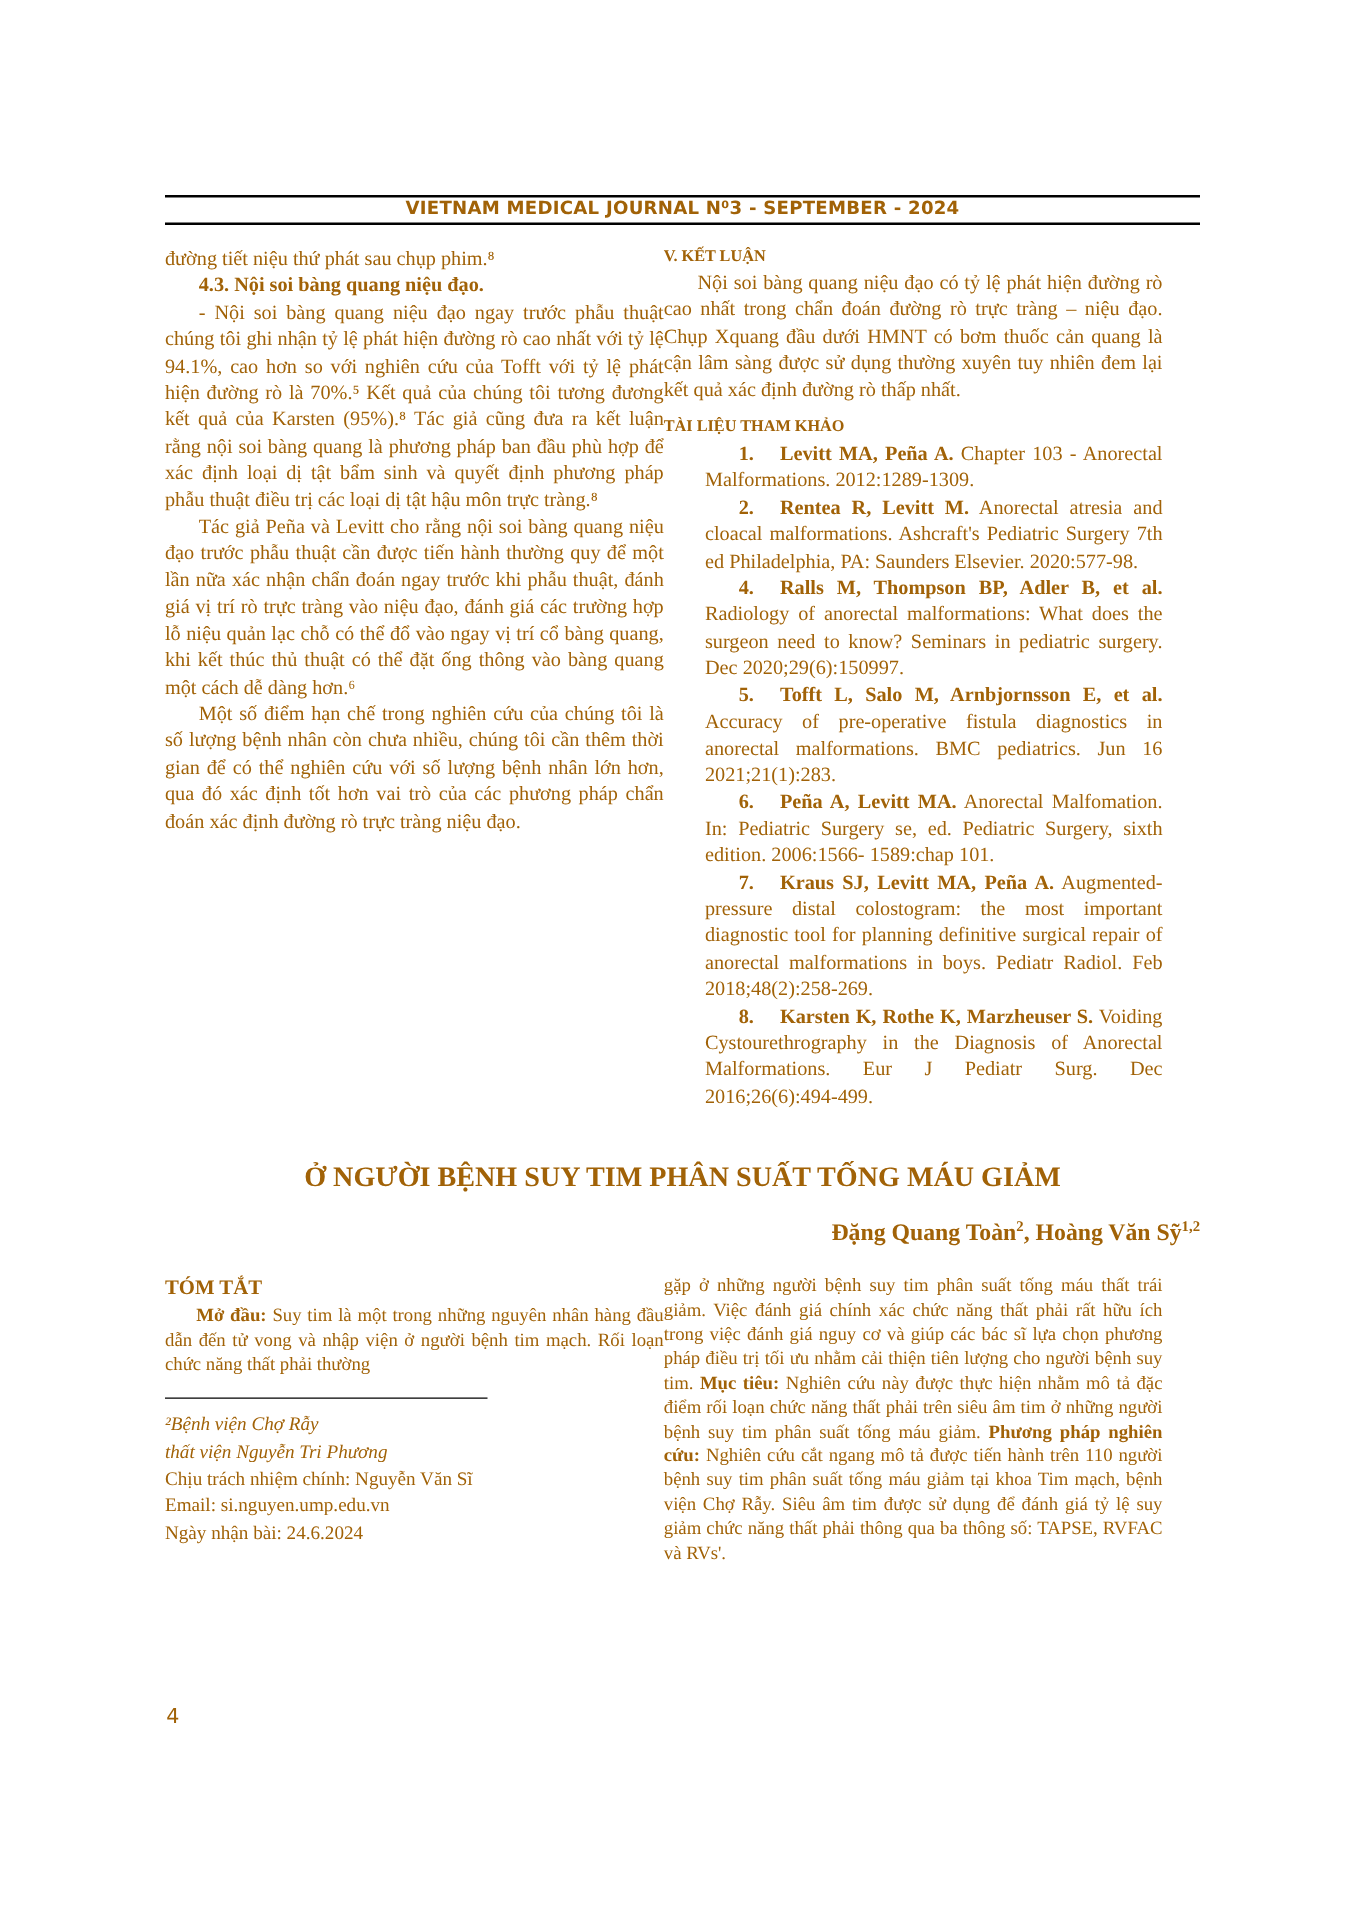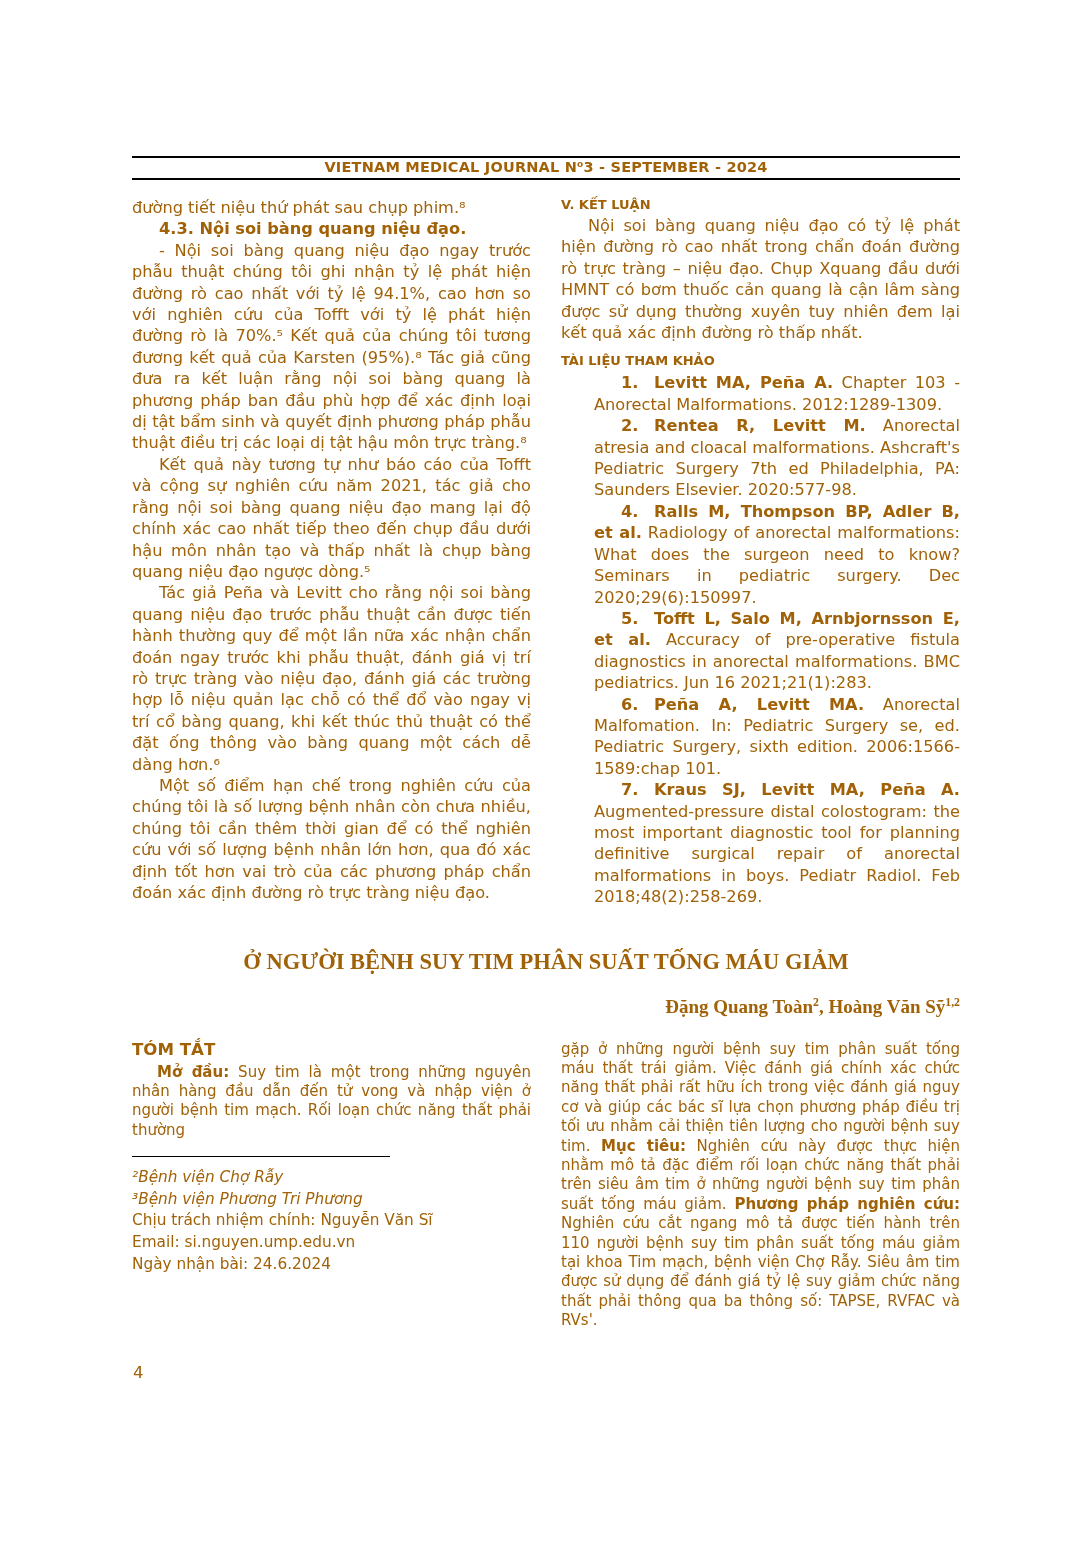--- a/index.html
+++ b/index.html
@@ -21,21 +21,21 @@
   }
   .jheader {
     border-top: 2px solid #000;
     border-bottom: 2px solid #000;
     text-align: center;
     font-weight: bold;
     font-size: 14.5px;
     padding: 1px 0 3px 0;
     letter-spacing: 0.2px;
   }
-  .cols { display: flex; gap: 30px; margin-top: 17px; }
+  .cols { display: flex; margin-top: 17px; font-family: Liberation Serif, serif; }
   .col { width: 399px; }
 
   .body-text p {
     font-size: 16.2px;
     line-height: 21.4px;
     text-align: justify;
     text-indent: 27px;
     margin: 0;
   }
   p.no-indent { text-indent: 0; }
@@ -114,55 +114,55 @@
 
     <div class="jheader">
       <span>VIETNAM MEDICAL JOURNAL N⁰3 - SEPTEMBER - 2024</span>
     </div>
 
     <div class="cols body-text">
       <div class="col">
         <p class="no-indent">đường tiết niệu thứ phát sau chụp phim.⁸</p>
         <p class="bold">4.3. Nội soi bàng quang niệu đạo.</p>
         <p>- Nội soi bàng quang niệu đạo ngay trước phẫu thuật chúng tôi ghi nhận tỷ lệ phát hiện đường rò cao nhất với tỷ lệ 94.1%, cao hơn so với nghiên cứu của Tofft với tỷ lệ phát hiện đường rò là 70%.⁵ Kết quả của chúng tôi tương đương kết quả của Karsten (95%).⁸ Tác giả cũng đưa ra kết luận rằng nội soi bàng quang là phương pháp ban đầu phù hợp để xác định loại dị tật bẩm sinh và quyết định phương pháp phẫu thuật điều trị các loại dị tật hậu môn trực tràng.⁸</p>
-        <p>Kết quả này tương tự như báo cáo của Tofft và cộng sự nghiên cứu năm 2021, tác giả cho rằng nội soi bàng quang niệu đạo mang lại độ chính xác cao nhất tiếp theo đến chụp đầu dưới hậu môn nhân tạo và thấp nhất là chụp bàng quang niệu đạo ngược dòng.⁵</p>
         <p>Tác giả Peña và Levitt cho rằng nội soi bàng quang niệu đạo trước phẫu thuật cần được tiến hành thường quy để một lần nữa xác nhận chẩn đoán ngay trước khi phẫu thuật, đánh giá vị trí rò trực tràng vào niệu đạo, đánh giá các trường hợp lỗ niệu quản lạc chỗ có thể đổ vào ngay vị trí cổ bàng quang, khi kết thúc thủ thuật có thể đặt ống thông vào bàng quang một cách dễ dàng hơn.⁶</p>
         <p>Một số điểm hạn chế trong nghiên cứu của chúng tôi là số lượng bệnh nhân còn chưa nhiều, chúng tôi cần thêm thời gian để có thể nghiên cứu với số lượng bệnh nhân lớn hơn, qua đó xác định tốt hơn vai trò của các phương pháp chẩn đoán xác định đường rò trực tràng niệu đạo.</p>
       </div>
 
       <div class="col">
         <h3 class="sec-head">V. KẾT LUẬN</h3>
         <p>Nội soi bàng quang niệu đạo có tỷ lệ phát hiện đường rò cao nhất trong chẩn đoán đường rò trực tràng – niệu đạo. Chụp Xquang đầu dưới HMNT có bơm thuốc cản quang là cận lâm sàng được sử dụng thường xuyên tuy nhiên đem lại kết quả xác định đường rò thấp nhất.</p>
         <h3 class="sec-head refs-head">TÀI LIỆU THAM KHẢO</h3>
 
         <p class="ref"><span class="num">1.</span><span class="b">Levitt MA, Peña A.</span><span> Chapter 103 - Anorectal Malformations. 2012:1289-1309.</span></p>
         <p class="ref"><span class="num">2.</span><span class="b">Rentea R, Levitt M.</span><span> Anorectal atresia and cloacal malformations. Ashcraft's Pediatric Surgery 7th ed Philadelphia, PA: Saunders Elsevier. 2020:577-98.</span></p>
         <p class="ref"><span class="num">4.</span><span class="b">Ralls M, Thompson BP, Adler B, et al.</span><span> Radiology of anorectal malformations: What does the surgeon need to know? Seminars in pediatric surgery. Dec 2020;29(6):150997.</span></p>
         <p class="ref"><span class="num">5.</span><span class="b">Tofft L, Salo M, Arnbjornsson E, et al.</span><span> Accuracy of pre-operative fistula diagnostics in anorectal malformations. BMC pediatrics. Jun 16 2021;21(1):283.</span></p>
         <p class="ref"><span class="num">6.</span><span class="b">Peña A, Levitt MA.</span><span> Anorectal Malfomation. In: Pediatric Surgery se, ed. Pediatric Surgery, sixth edition. 2006:1566- 1589:chap 101.</span></p>
         <p class="ref"><span class="num">7.</span><span class="b">Kraus SJ, Levitt MA, Peña A.</span><span> Augmented-pressure distal colostogram: the most important diagnostic tool for planning definitive surgical repair of anorectal malformations in boys. Pediatr Radiol. Feb 2018;48(2):258-269.</span></p>
+        <p class="ref"><span class="num">8.</span><span class="b">Karsten K, Rothe K, Marzheuser S.</span><span> Voiding Cystourethrography in the Diagnosis of Anorectal Malformations. Eur J Pediatr Surg. Dec 2016;26(6):494-499.</span></p>
       </div>
     </div>
 
     <div class="article-title">
       <div>Ở NGƯỜI BỆNH SUY TIM PHÂN SUẤT TỐNG MÁU GIẢM</div>
     </div>
 
     <div class="authors">
       <div><span>Đặng Quang Toàn</span><span class="sup">2</span><span>, Hoàng Văn Sỹ</span><span class="sup">1,2</span></div>
     </div>
 
     <div class="cols abstract-cols">
       <div class="col">
         <h3 class="abs-head">TÓM TẮT</h3>
         <p class="abs-par indent"><span class="b">Mở đầu:</span><span> Suy tim là một trong những nguyên nhân hàng đầu dẫn đến tử vong và nhập viện ở người bệnh tim mạch. Rối loạn chức năng thất phải thường</span></p>
 
         <div class="fn-rule"></div>
         <p class="fn it">²Bệnh viện Chợ Rẫy</p>
-        <p class="fn it">³Bệnh viện Phương Tri Phương</p>
+        <p class="fn it">thất viện Nguyễn Tri Phương</p>
         <p class="fn">Chịu trách nhiệm chính: Nguyễn Văn Sĩ</p>
         <p class="fn">Email: si.nguyen.ump.edu.vn</p>
         <p class="fn">Ngày nhận bài: 24.6.2024</p>
 
       </div>
 
       <div class="col">
         <p class="abs-par"><span>gặp ở những người bệnh suy tim phân suất tống máu thất trái giảm. Việc đánh giá chính xác chức năng thất phải rất hữu ích trong việc đánh giá nguy cơ và giúp các bác sĩ lựa chọn phương pháp điều trị tối ưu nhằm cải thiện tiên lượng cho người bệnh suy tim. </span><span class="b">Mục tiêu:</span><span> Nghiên cứu này được thực hiện nhằm mô tả đặc điểm rối loạn chức năng thất phải trên siêu âm tim ở những người bệnh suy tim phân suất tống máu giảm. </span><span class="b">Phương pháp nghiên cứu:</span><span> Nghiên cứu cắt ngang mô tả được tiến hành trên 110 người bệnh suy tim phân suất tống máu giảm tại khoa Tim mạch, bệnh viện Chợ Rẫy. Siêu âm tim được sử dụng để đánh giá tỷ lệ suy giảm chức năng thất phải thông qua ba thông số: TAPSE, RVFAC và RVs'. </span></p>
       </div>
     </div>

